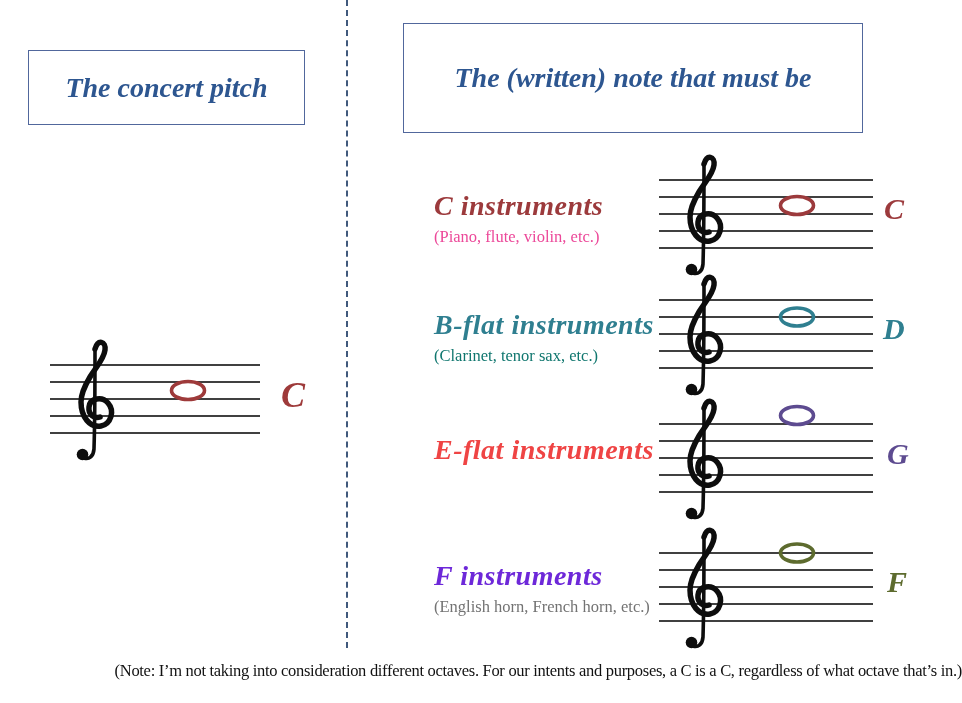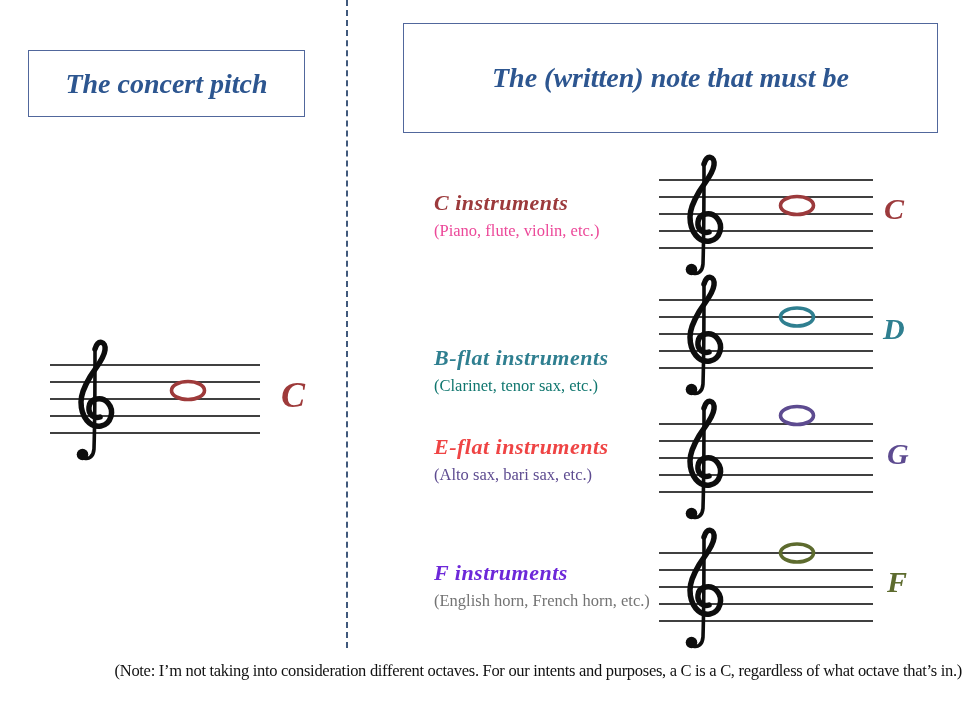--- a/index.html
+++ b/index.html
@@ -21,34 +21,34 @@
   .title-box {
     position: absolute;
     border: 1.6px solid #51679c;
     background: #ffffff;
     display: flex;
     flex-direction: column;
     align-items: center;
     justify-content: center;
     text-align: center;
   }
-  .left-title-box { left: 28px; top: 50px; width: 277px; height: 67px; }
-  .right-title-box { left: 403px; top: 23px; width: 535px; height: 110px; padding: 4px 6px; }
+  .left-title-box { left: 28px; top: 50px; width: 277px; height: 75px; }
+  .right-title-box { left: 403px; top: 23px; width: 460px; height: 110px; padding: 4px 6px; }
   .title-text {
     font-style: italic;
     font-weight: bold;
     font-size: 28px;
     line-height: 1.55;
     white-space: nowrap;
   }
   .row-label-block { position: absolute; left: 434px; }
   .row-name {
     font-style: italic;
     font-weight: 600;
-    font-size: 22px;
+    font-size: 28px;
     white-space: nowrap;
     letter-spacing: 0.5px;
   }
   .row-examples {
     font-size: 16.5px;
     margin-top: 5px;
     white-space: nowrap;
   }
   .staff-mount { position: absolute; }
   .staff-mount svg { display: block; }
@@ -117,21 +117,21 @@
           <path d="M 33,12 C 36,2 44,4 43,13 C 42,22 34,30 28,40 C 22,50 19,57 19,65 C 19,80 28,91 39,89 C 49,87 53,74 46,66 C 40,59 28,61 27,70 C 26,78 33,82 38,80" stroke-width="5.5"></path>
           <path d="M 33,12 C 33,45 33,80 32,112 C 31.5,119 27,123 22,121" stroke-width="3.6"></path>
           <circle cx="20.5" cy="117.5" r="5.8" fill="#0d0d0d" stroke="none"></circle>
         </g>
         <ellipse cx="138" cy="53.5" rx="16.5" ry="9" fill="none" stroke="#9c3a3c" stroke-width="3.6"></ellipse>
       </svg>
     </div>
   <div class="note-letter" style="left: 884px; top: 192px; color: rgb(156, 58, 60);">C</div>
 
   <div class="row-label-block" style="top:309px;">
-    <div class="row-name" style="color: rgb(47, 127, 144); margin-top: 36px;">B-flat instruments</div>
+    <div class="row-name" style="color: rgb(47, 127, 144);">B-flat instruments</div>
     <div class="row-examples" style="color: #0f766e;">(Clarinet, tenor sax, etc.)</div>
   </div>
   <div class="staff-mount" style="left:659px; top:272px;">
       <svg viewBox="0 0 214 138" width="214" height="138">
         <line x1="0" y1="28" x2="214" y2="28" stroke="#000000" stroke-width="1.4"></line>
         <line x1="0" y1="45" x2="214" y2="45" stroke="#000000" stroke-width="1.4"></line>
         <line x1="0" y1="62" x2="214" y2="62" stroke="#000000" stroke-width="1.4"></line>
         <line x1="0" y1="79" x2="214" y2="79" stroke="#000000" stroke-width="1.4"></line>
         <line x1="0" y1="96" x2="214" y2="96" stroke="#000000" stroke-width="1.4"></line>
         <g transform="translate(12,0)" fill="none" stroke="#0d0d0d" stroke-linecap="round" stroke-linejoin="round">
@@ -139,21 +139,20 @@
           <path d="M 33,12 C 33,45 33,80 32,112 C 31.5,119 27,123 22,121" stroke-width="3.6"></path>
           <circle cx="20.5" cy="117.5" r="5.8" fill="#0d0d0d" stroke="none"></circle>
         </g>
         <ellipse cx="138" cy="45" rx="16.5" ry="9" fill="none" stroke="#2f7f90" stroke-width="3.6"></ellipse>
       </svg>
     </div>
   <div class="note-letter" style="left: 883px; top: 312px; color: rgb(47, 127, 144);">D</div>
 
   <div class="row-label-block" style="top:434px;">
     <div class="row-name" style="color: #ef4444;">E-flat instruments</div>
-    <div class="row-examples" style="color: rgb(93, 75, 144);">(Alto sax, bari sax, etc.)</div>
   </div>
   <div class="staff-mount" style="left:659px; top:396px;">
       <svg viewBox="0 0 214 138" width="214" height="138">
         <line x1="0" y1="28" x2="214" y2="28" stroke="#000000" stroke-width="1.4"></line>
         <line x1="0" y1="45" x2="214" y2="45" stroke="#000000" stroke-width="1.4"></line>
         <line x1="0" y1="62" x2="214" y2="62" stroke="#000000" stroke-width="1.4"></line>
         <line x1="0" y1="79" x2="214" y2="79" stroke="#000000" stroke-width="1.4"></line>
         <line x1="0" y1="96" x2="214" y2="96" stroke="#000000" stroke-width="1.4"></line>
         <g transform="translate(12,0)" fill="none" stroke="#0d0d0d" stroke-linecap="round" stroke-linejoin="round">
           <path d="M 33,12 C 36,2 44,4 43,13 C 42,22 34,30 28,40 C 22,50 19,57 19,65 C 19,80 28,91 39,89 C 49,87 53,74 46,66 C 40,59 28,61 27,70 C 26,78 33,82 38,80" stroke-width="5.5"></path>

